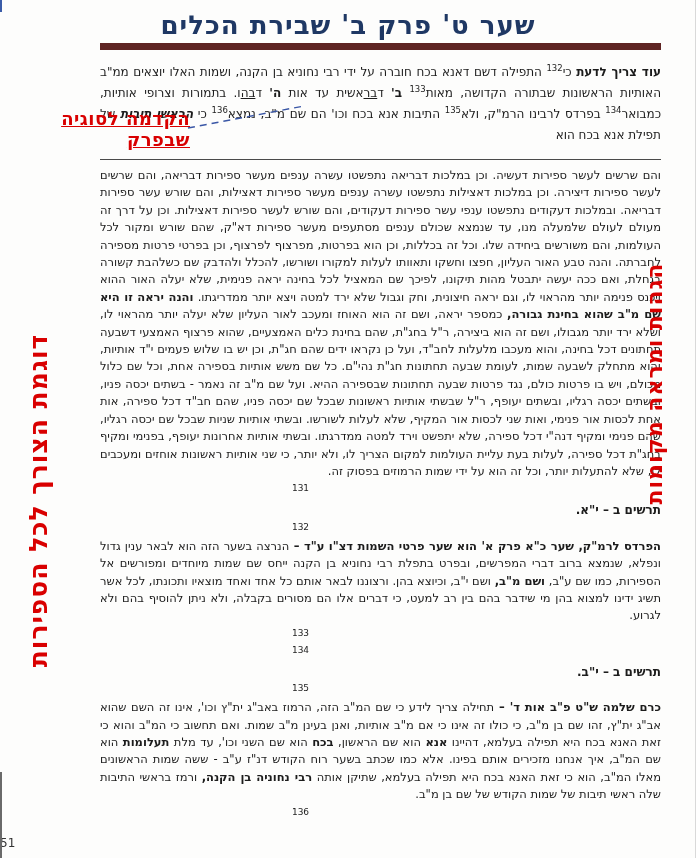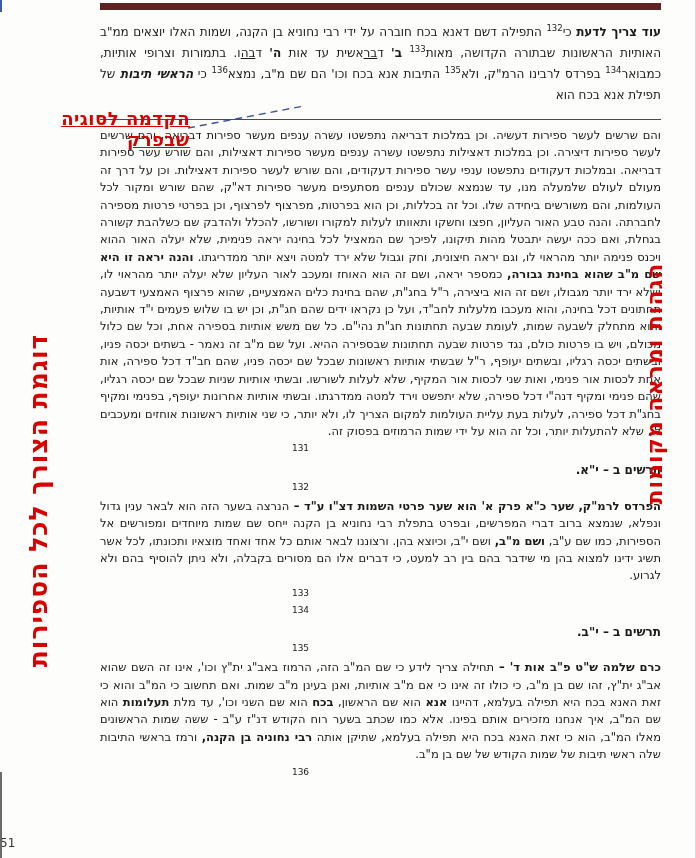--- a/index.html
+++ b/index.html
@@ -94,20 +94,21 @@
   .edge{position:absolute;background:#9a9a9a;}
   .edge-l-top{left:0;top:0;width:2px;height:12px;background:#3b5ca8;}
   .edge-l-bot{left:0;top:772px;width:2px;height:86px;background:#6a6a6a;}
   .edge-r{right:0;top:0;width:1px;height:858px;background:#d9d9d9;}
 </style>
 </head>
 <body>
 
 <div class="page">
 
+  <div class="title">שער ט' פרק ב' שבירת הכלים</div>
   <div class="title-rule"></div>
 
   <div class="content">
     <p class="intro" id="intro"><span class="b">עוד צריך לדעת</span><span> כי</span><sup>132</sup><span> התפילה דשם דאנא בכח חוברה על ידי רבי נחוניא בן הקנה, ושמות האלו יוצאים ממ"ב האותיות הראשונות שבתורה הקדושה, מאות</span><sup>133</sup><span> </span><span class="b">ב'</span><span> ד</span><span class="u">בר</span><span>אשית עד אות </span><span class="b">ה'</span><span> ד</span><span class="u">בה</span><span>ו. בתמורות וצרופי אותיות, כמבואר</span><sup>134</sup><span> בפרדס לרבינו הרמ"ק, ולא</span><sup>135</sup><span> התיבות אנא בכח וכו' הם שם מ"ב, נמצא</span><sup>136</sup><span> כי </span><span class="b i">הראשי תיבות</span><span> של תפילת אנא בכח הוא</span></p>
     <hr class="fn-sep">
     <div class="footnotes" id="footnotes">
         <div class="fn-par"><span>והם שרשים לעשר ספירות דעשיה. וכן במלכות דבריאה נתפשטו עשרה ענפים מעשר ספירות דבריאה, והם שרשים לעשר ספירות דיצירה. וכן במלכות דאצילות נתפשטו עשרה ענפים מעשר ספירות דאצילות, והם שורש עשר ספירות דבריאה. ובמלכות דעקודים נתפשטו ענפי עשר ספירות דעקודים, והם שורש לעשר ספירות דאצילות. וכן על דרך זה מעולם לעולם שלמעלה מנו, עד שנמצא שכולם ענפים מסתעפים מעשר ספירות דא"ק, שהם שורש ומקור לכל העולמות, והם משורשים ביחידה שלו. וכל זה בכללות, וכן הוא בפרטות, מפרצוף לפרצוף, וכן בפרטי פרטות מספירה לחברתה. והנה טבע האור העליון, חפצו וחשקו ותאוותו לעלות למקורו ושורשו, להכלל ולהדבק שם כשלהבת קשורה בגחלת, ואם ככה יעשה יתבטל מהות תיקונו, לפיכך שם המאציל לכל בחינה יראה פנימית, שלא יעלה האור ההוא ויכנס פנימה יותר מהראוי לו, וגם יראה חיצונית, וחק וגבול שלא ירד למטה ויצא יותר ממדריגתו. </span><span class="b">והנה יראה זו היא שם מ"ב שהוא בחינת גבורה,</span><span> כמספר יראה, ושם זה הוא האוחז ומעכב לאור העליון שלא יעלה יותר מהראוי לו, ושלא ירד יותר מגבולו, ושם זה הוא ביצירה, ר"ל בחג"ת, שהם בחינת כלים האמצעיים, שהוא פרצוף האמצעי דשבעה תחתונים דכל בחינה, והוא מעכבו מלעלות לחב"ד, ועל כן נקראו ידים שהם חג"ת, וכן יש בו שלוש פעמים י"ד אותיות, והוא מתחלק לשבעה שמות, לעומת שבעה תחתונות חג"ת נהי"ם. כל שם משש אותיות בספירה אחת, וכל שם כלול מכולם, ויש בו פרטות כולם, נגד פרטות שבעה תחתונות שבספירה ההיא. ועל שם מ"ב זה נאמר - בשתים יכסה פניו, ובשתים יכסה רגליו, ובשתים יעופף, ר"ל שבשתי אותיות ראשונות שבכל שם יכסה פניו, שהם חב"ד דכל ספירה, אות אחת לכסות אור פנימי, ואות שני לכסות אור המקיף, שלא לעלות לשורשו. ובשתי אותיות שניות שבכל שם יכסה רגליו, שהם פנימי ומקיף דנה"י דכל ספירה, שלא יתפשט וירד למטה ממדרגתו. ובשתי אותיות אחרונות יעופף, בפנימי ומקיף בחג"ת דכל ספירה, לעלות בעת עליית העולמות למקום הצריך לו, ולא יותר, כי שני אותיות ראשונות אוחזים ומעכבים לו, שלא להתעלות יותר, וכל זה הוא על ידי שמות הרמוזים בפסוק זה.</span></div>
         <div class="fn-number">131</div>
         <div class="fn-heading"><span class="b">תרשים ב – י"א.</span></div>
         <div class="fn-number">132</div>

